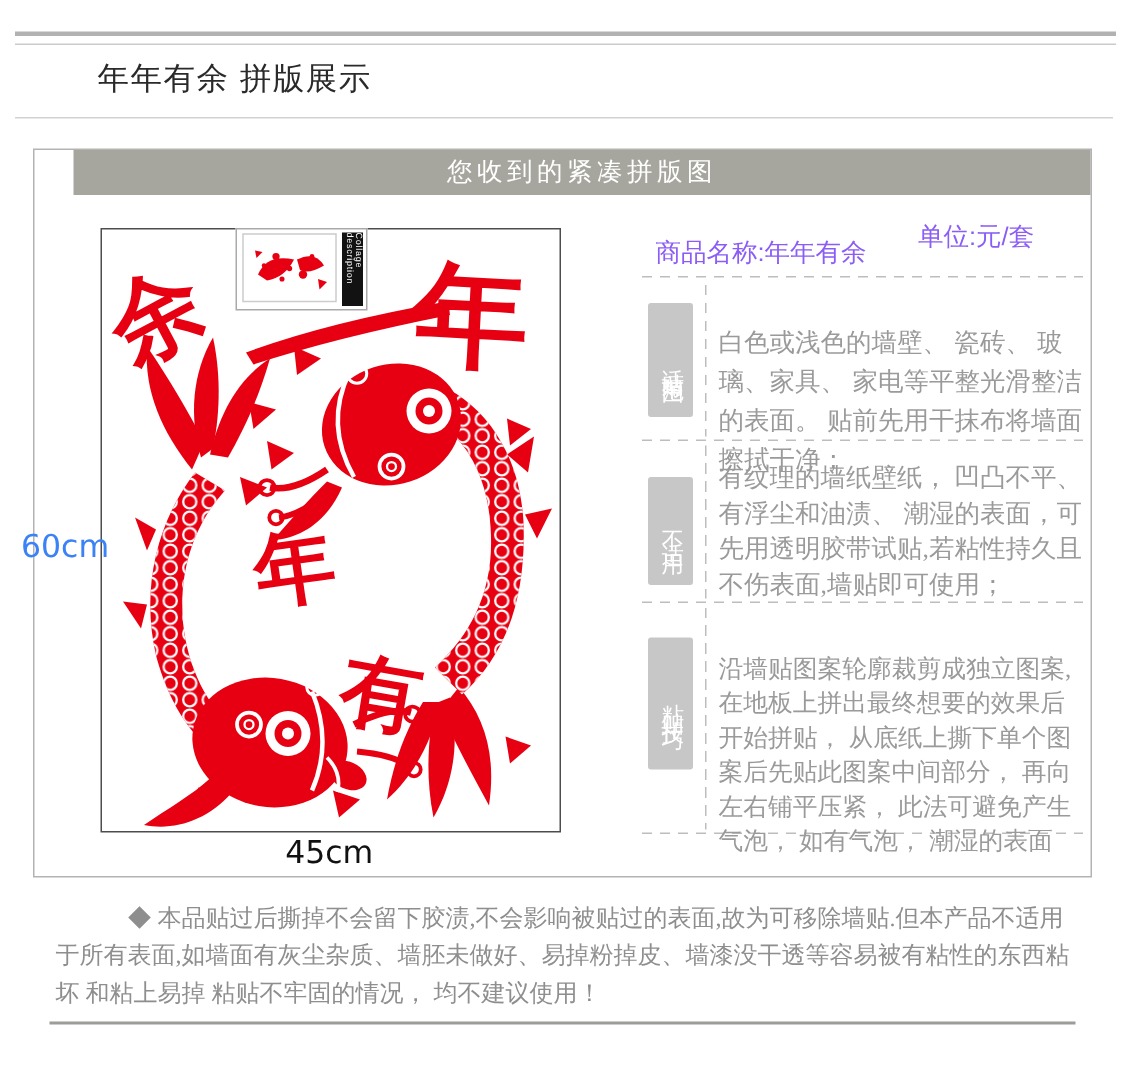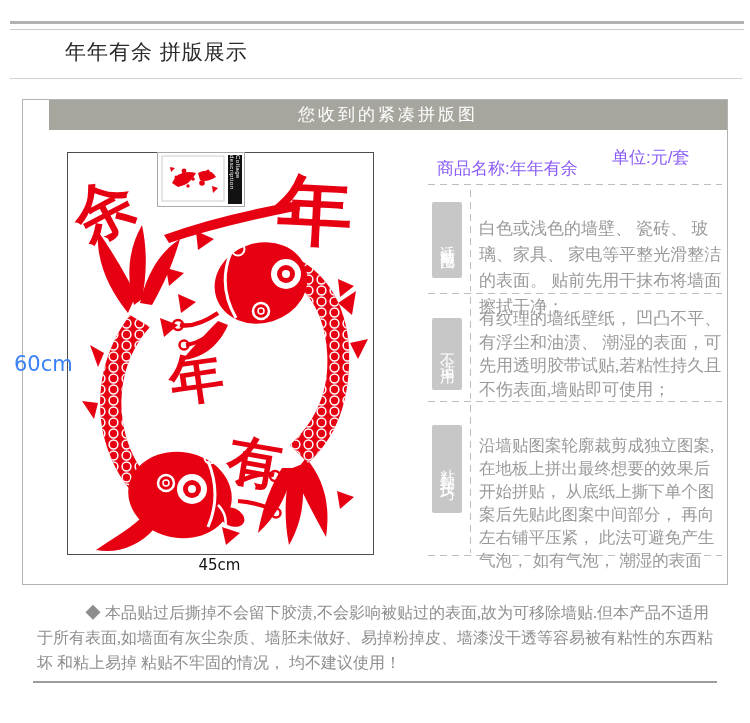--- a/index.html
+++ b/index.html
@@ -22,21 +22,21 @@
   #panel-header{height:30px;line-height:30px;background:#a7a69e;color:#ffffff;
       text-align:center;font-size:17px;letter-spacing:3px;}
 
   
   #koi-box{position:absolute;left:67px;top:152px;width:305px;height:401px;
       border:1px solid #4d4d4d;background:#fff;box-sizing:content-box;}
   #koi-svg{position:absolute;left:0;top:0;}
   #dim-height{position:absolute;left:14px;top:352px;width:50px;text-align:right;
       font-size:21px;color:#3b82f6;font-family:"DejaVu Sans",sans-serif;}
   #dim-width{position:absolute;left:67px;top:556px;width:305px;text-align:center;
-      font-size:15px;color:#111;font-family:"DejaVu Sans",sans-serif;}
+      font-size:21px;color:#111;font-family:"DejaVu Sans",sans-serif;}
 
   
   #collage-card{position:absolute;left:89px;top:-1px;width:88px;height:55px;
       background:#fff;border:1px solid #a9a9a9;box-sizing:border-box;}
   #collage-strip{position:absolute;top:2px;bottom:2px;right:2px;width:14px;background:#121212;
       color:#fff;writing-mode:vertical-rl;text-orientation:mixed;font-size:6px;
       display:flex;align-items:center;justify-content:center;letter-spacing:.5px;}
 
   
   .info-text{position:absolute;font-size:17px;color:#8b5cf6;}

